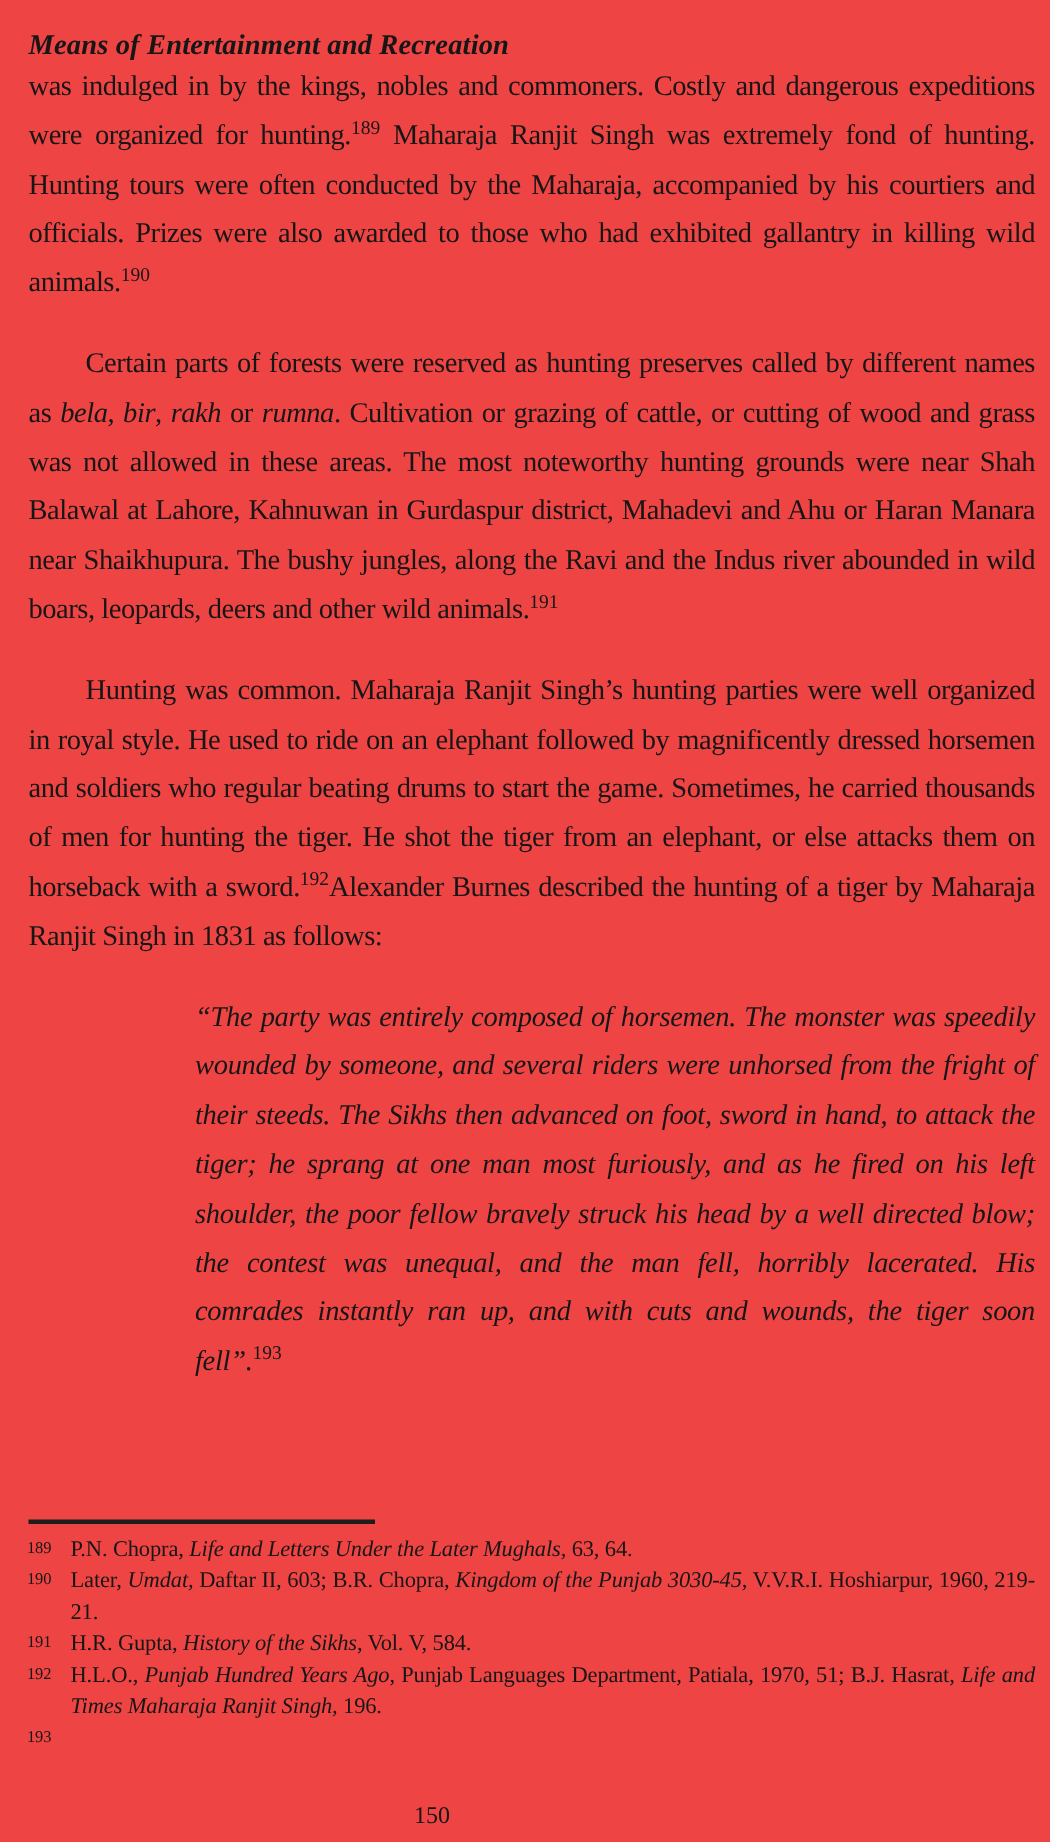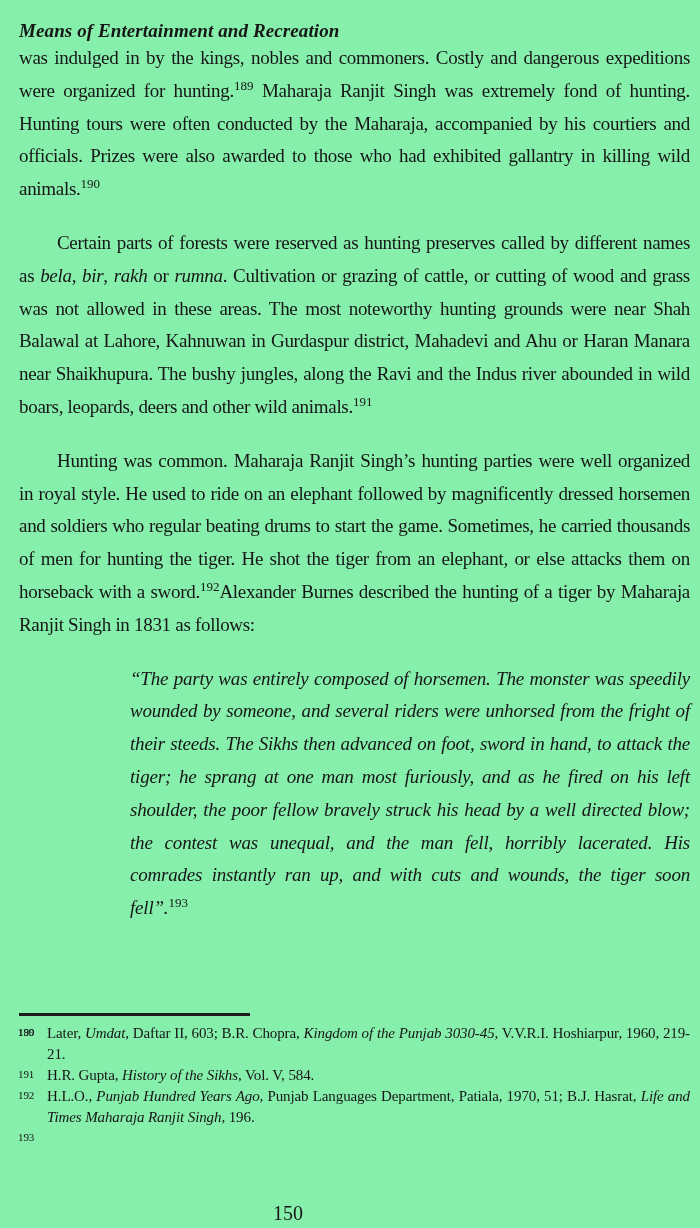--- a/index.html
+++ b/index.html
@@ -77,44 +77,44 @@
     left: -1px;
     top: -1px;
     font-size: 11px;
   }
   .page-number {
     position: absolute;
     top: 1202px;
     left: 0;
     width: 576px;
     text-align: center;
-    font-size: 20px;
+    font-size: 16px;
   }
 </style>
 </head>
 <body>
 
-<div class="page" style="background: #86efac; color: rgb(22, 22, 22);">
+<div class="page" style="background: #ef4444; color: rgb(22, 22, 22);">
 
   <h1 class="running-header">Means of Entertainment and Recreation</h1>
 
   <div>
     <p class="para first"><span>was indulged in by the kings, nobles and commoners. Costly and dangerous expeditions were organized for hunting.</span><span class="sup">189</span><span> Maharaja Ranjit Singh was extremely fond of hunting. Hunting tours were often conducted by the Maharaja, accompanied by his courtiers and officials. Prizes were also awarded to those who had exhibited gallantry in killing wild animals.</span><span class="sup">190</span></p>
 
     <p class="para indented"><span>Certain parts of forests were reserved as hunting preserves called by different names as </span><span class="it">bela</span><span>, </span><span class="it">bir</span><span>, </span><span class="it">rakh</span><span> or </span><span class="it">rumna</span><span>. Cultivation or grazing of cattle, or cutting of wood and grass was not allowed in these areas. The most noteworthy hunting grounds were near Shah Balawal at Lahore, Kahnuwan in Gurdaspur district, Mahadevi and Ahu or Haran Manara near Shaikhupura. The bushy jungles, along the Ravi and the Indus river abounded in wild boars, leopards, deers and other wild animals.</span><span class="sup">191</span></p>
 
     <p class="para indented"><span>Hunting was common. Maharaja Ranjit Singh’s hunting parties were well organized in royal style. He used to ride on an elephant followed by magnificently dressed horsemen and soldiers who regular beating drums to start the game. Sometimes, he carried thousands of men for hunting the tiger. He shot the tiger from an elephant, or else attacks them on horseback with a sword.</span><span class="sup">192</span><span>Alexander Burnes described the hunting of a tiger by Maharaja Ranjit Singh in 1831 as follows:</span></p>
 
     <blockquote class="quote-block"><span class="it">“The party was entirely composed of horsemen. The monster was speedily wounded by someone, and several riders were unhorsed from the fright of their steeds. The Sikhs then advanced on foot, sword in hand, to attack the tiger; he sprang at one man most furiously, and as he fired on his left shoulder, the poor fellow bravely struck his head by a well directed blow; the contest was unequal, and the man fell, horribly lacerated. His comrades instantly ran up, and with cuts and wounds, the tiger soon fell”.</span><span class="sup">193</span></blockquote>
   </div>
 
   <div class="footnotes">
     <div class="fn-rule" style="background: rgb(29, 29, 29);"></div>
     <div id="fn-list">
-        <div class="fn-item"><span class="fn-num">189</span></div>
+        <div class="fn-item"><span class="fn-num">189</span><span><span>P.N. Chopra, </span><span class="it">Life and Letters Under the Later Mughals,</span><span> 63, 64.</span></span></div>
         <div class="fn-item"><span class="fn-num">190</span><span><span>Later, </span><span class="it">Umdat,</span><span> Daftar II, 603; B.R. Chopra, </span><span class="it">Kingdom of the Punjab 3030-45,</span><span> V.V.R.I. Hoshiarpur, 1960, 219-21.</span></span></div>
         <div class="fn-item"><span class="fn-num">191</span><span><span>H.R. Gupta, </span><span class="it">History of the Sikhs</span><span>, Vol. V, 584.</span></span></div>
         <div class="fn-item"><span class="fn-num">192</span><span><span>H.L.O., </span><span class="it">Punjab Hundred Years Ago</span><span>, Punjab Languages Department, Patiala, 1970, 51; B.J. Hasrat, </span><span class="it">Life and Times Maharaja Ranjit Singh,</span><span> 196.</span></span></div>
         <div class="fn-item"><span class="fn-num">193</span></div>
       </div>
   </div>
 
   <div class="page-number">150</div>
 
 </div>

